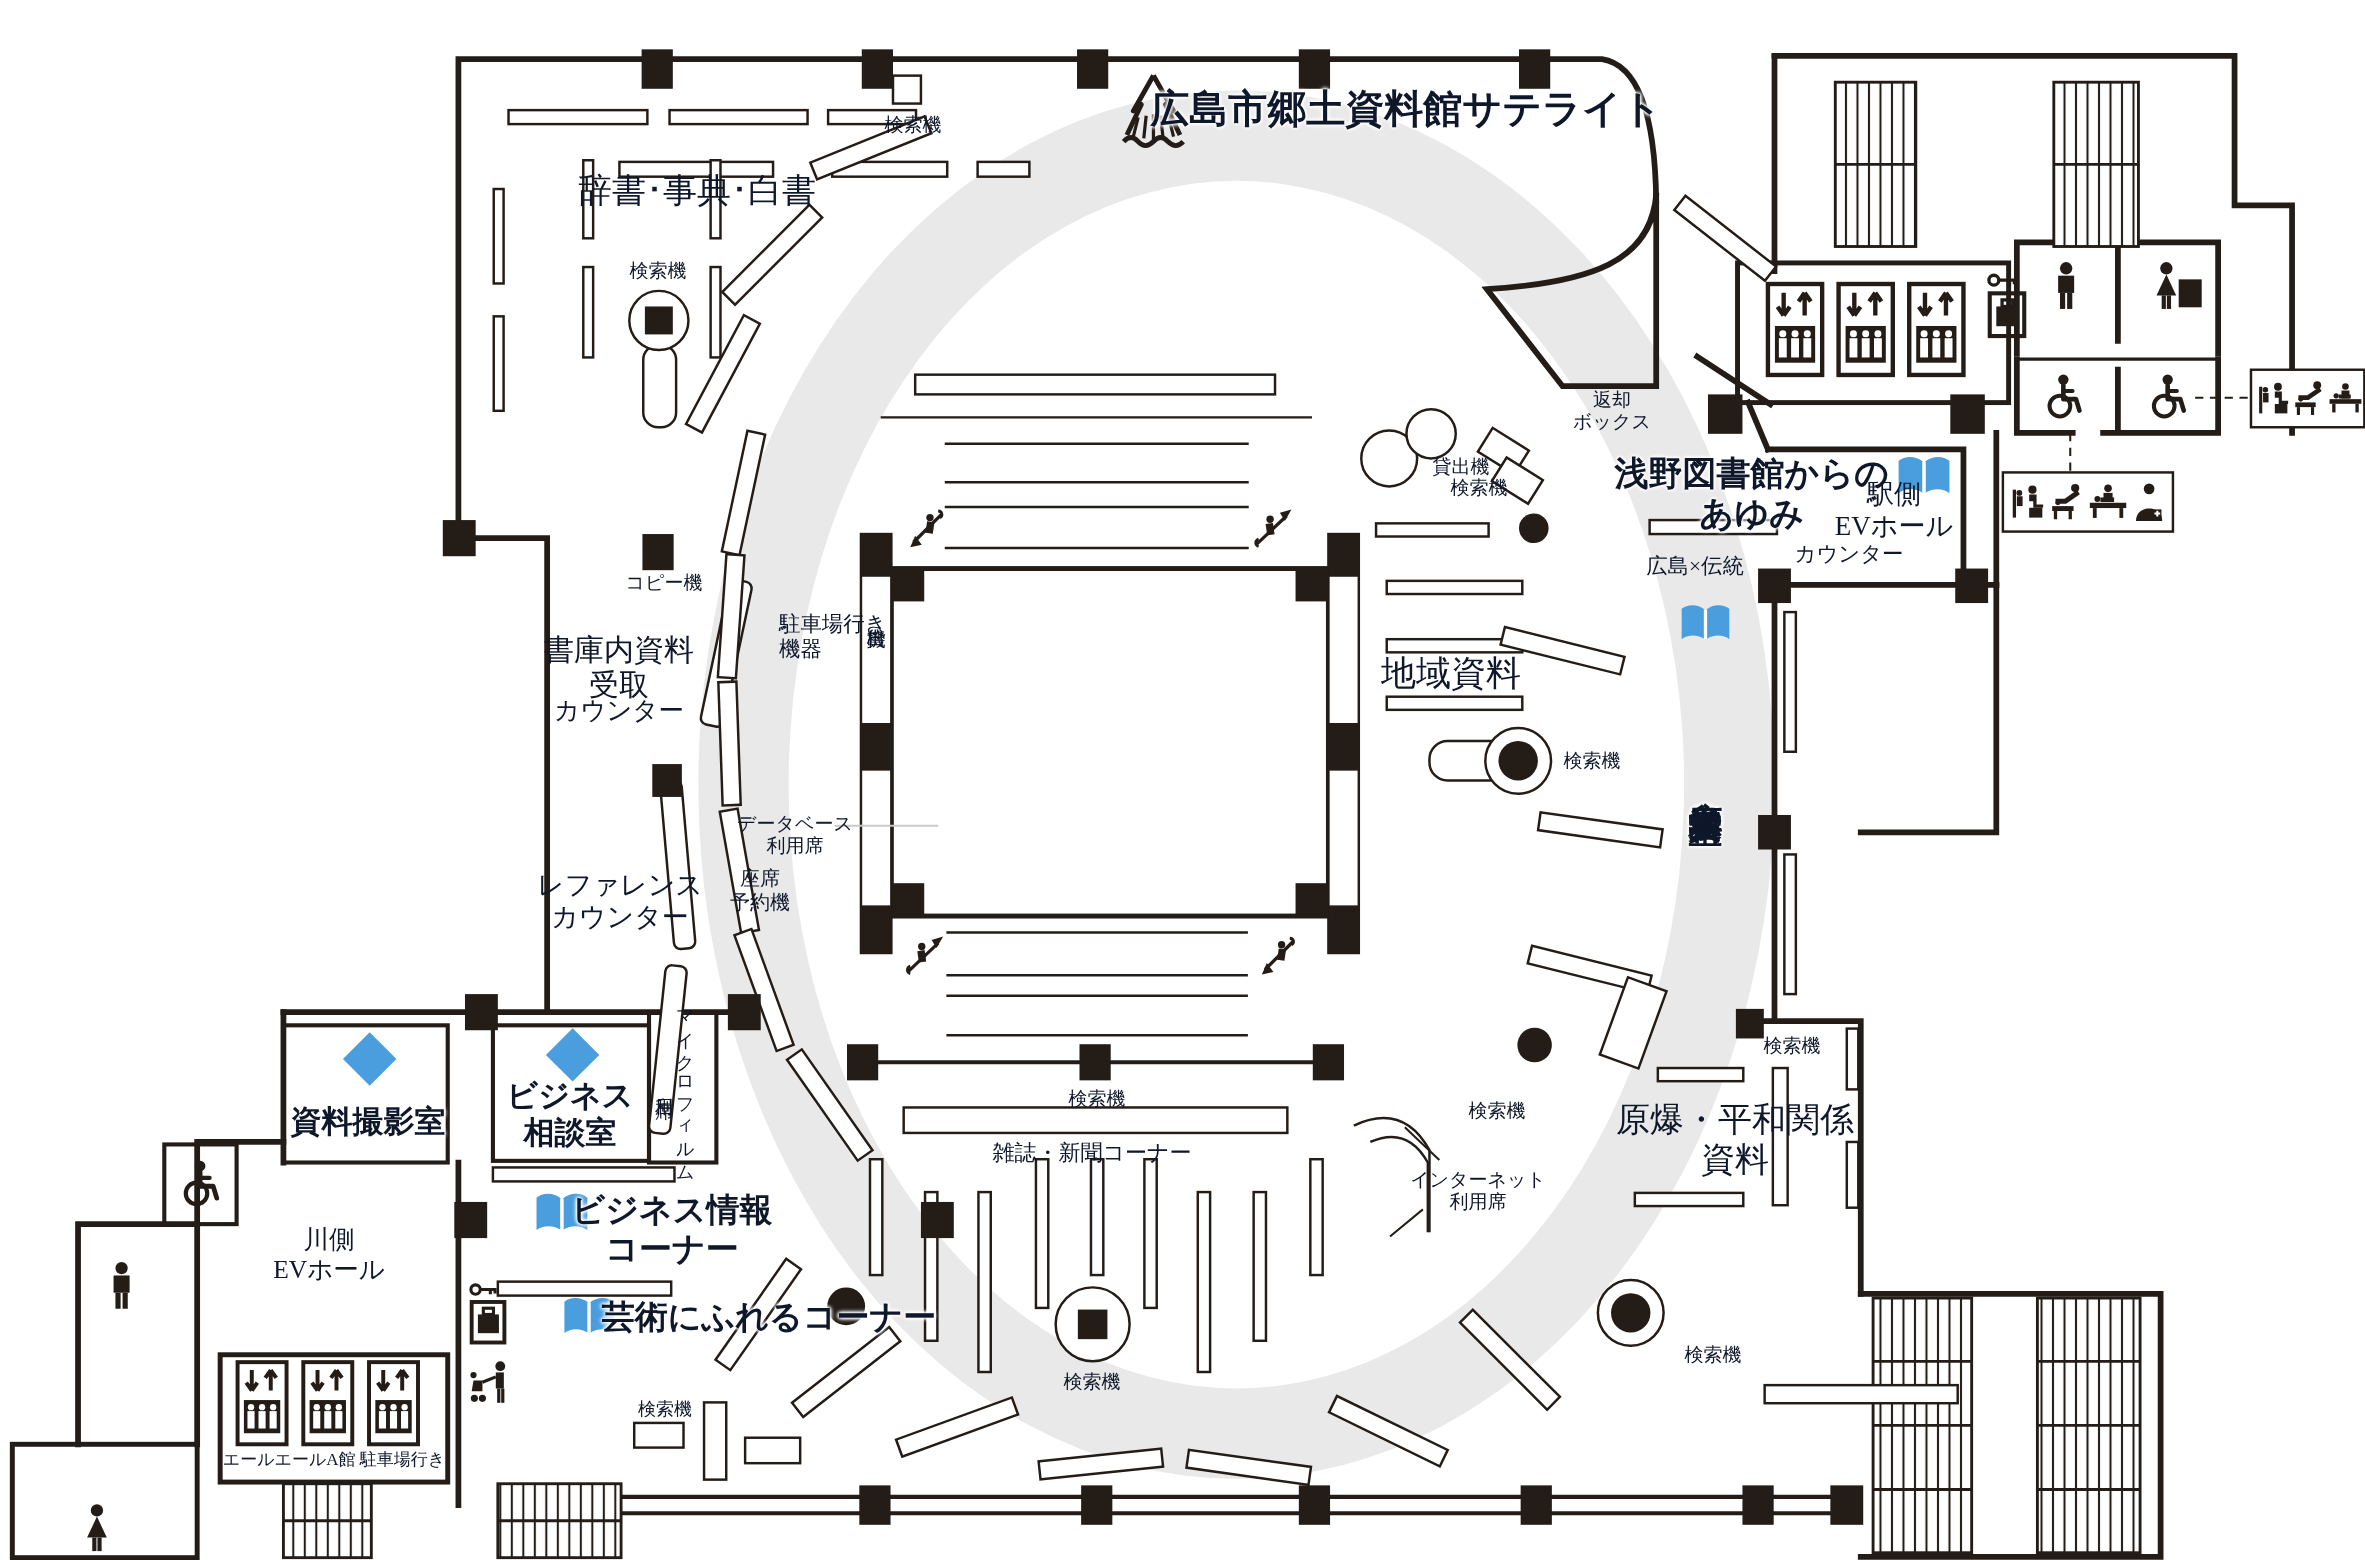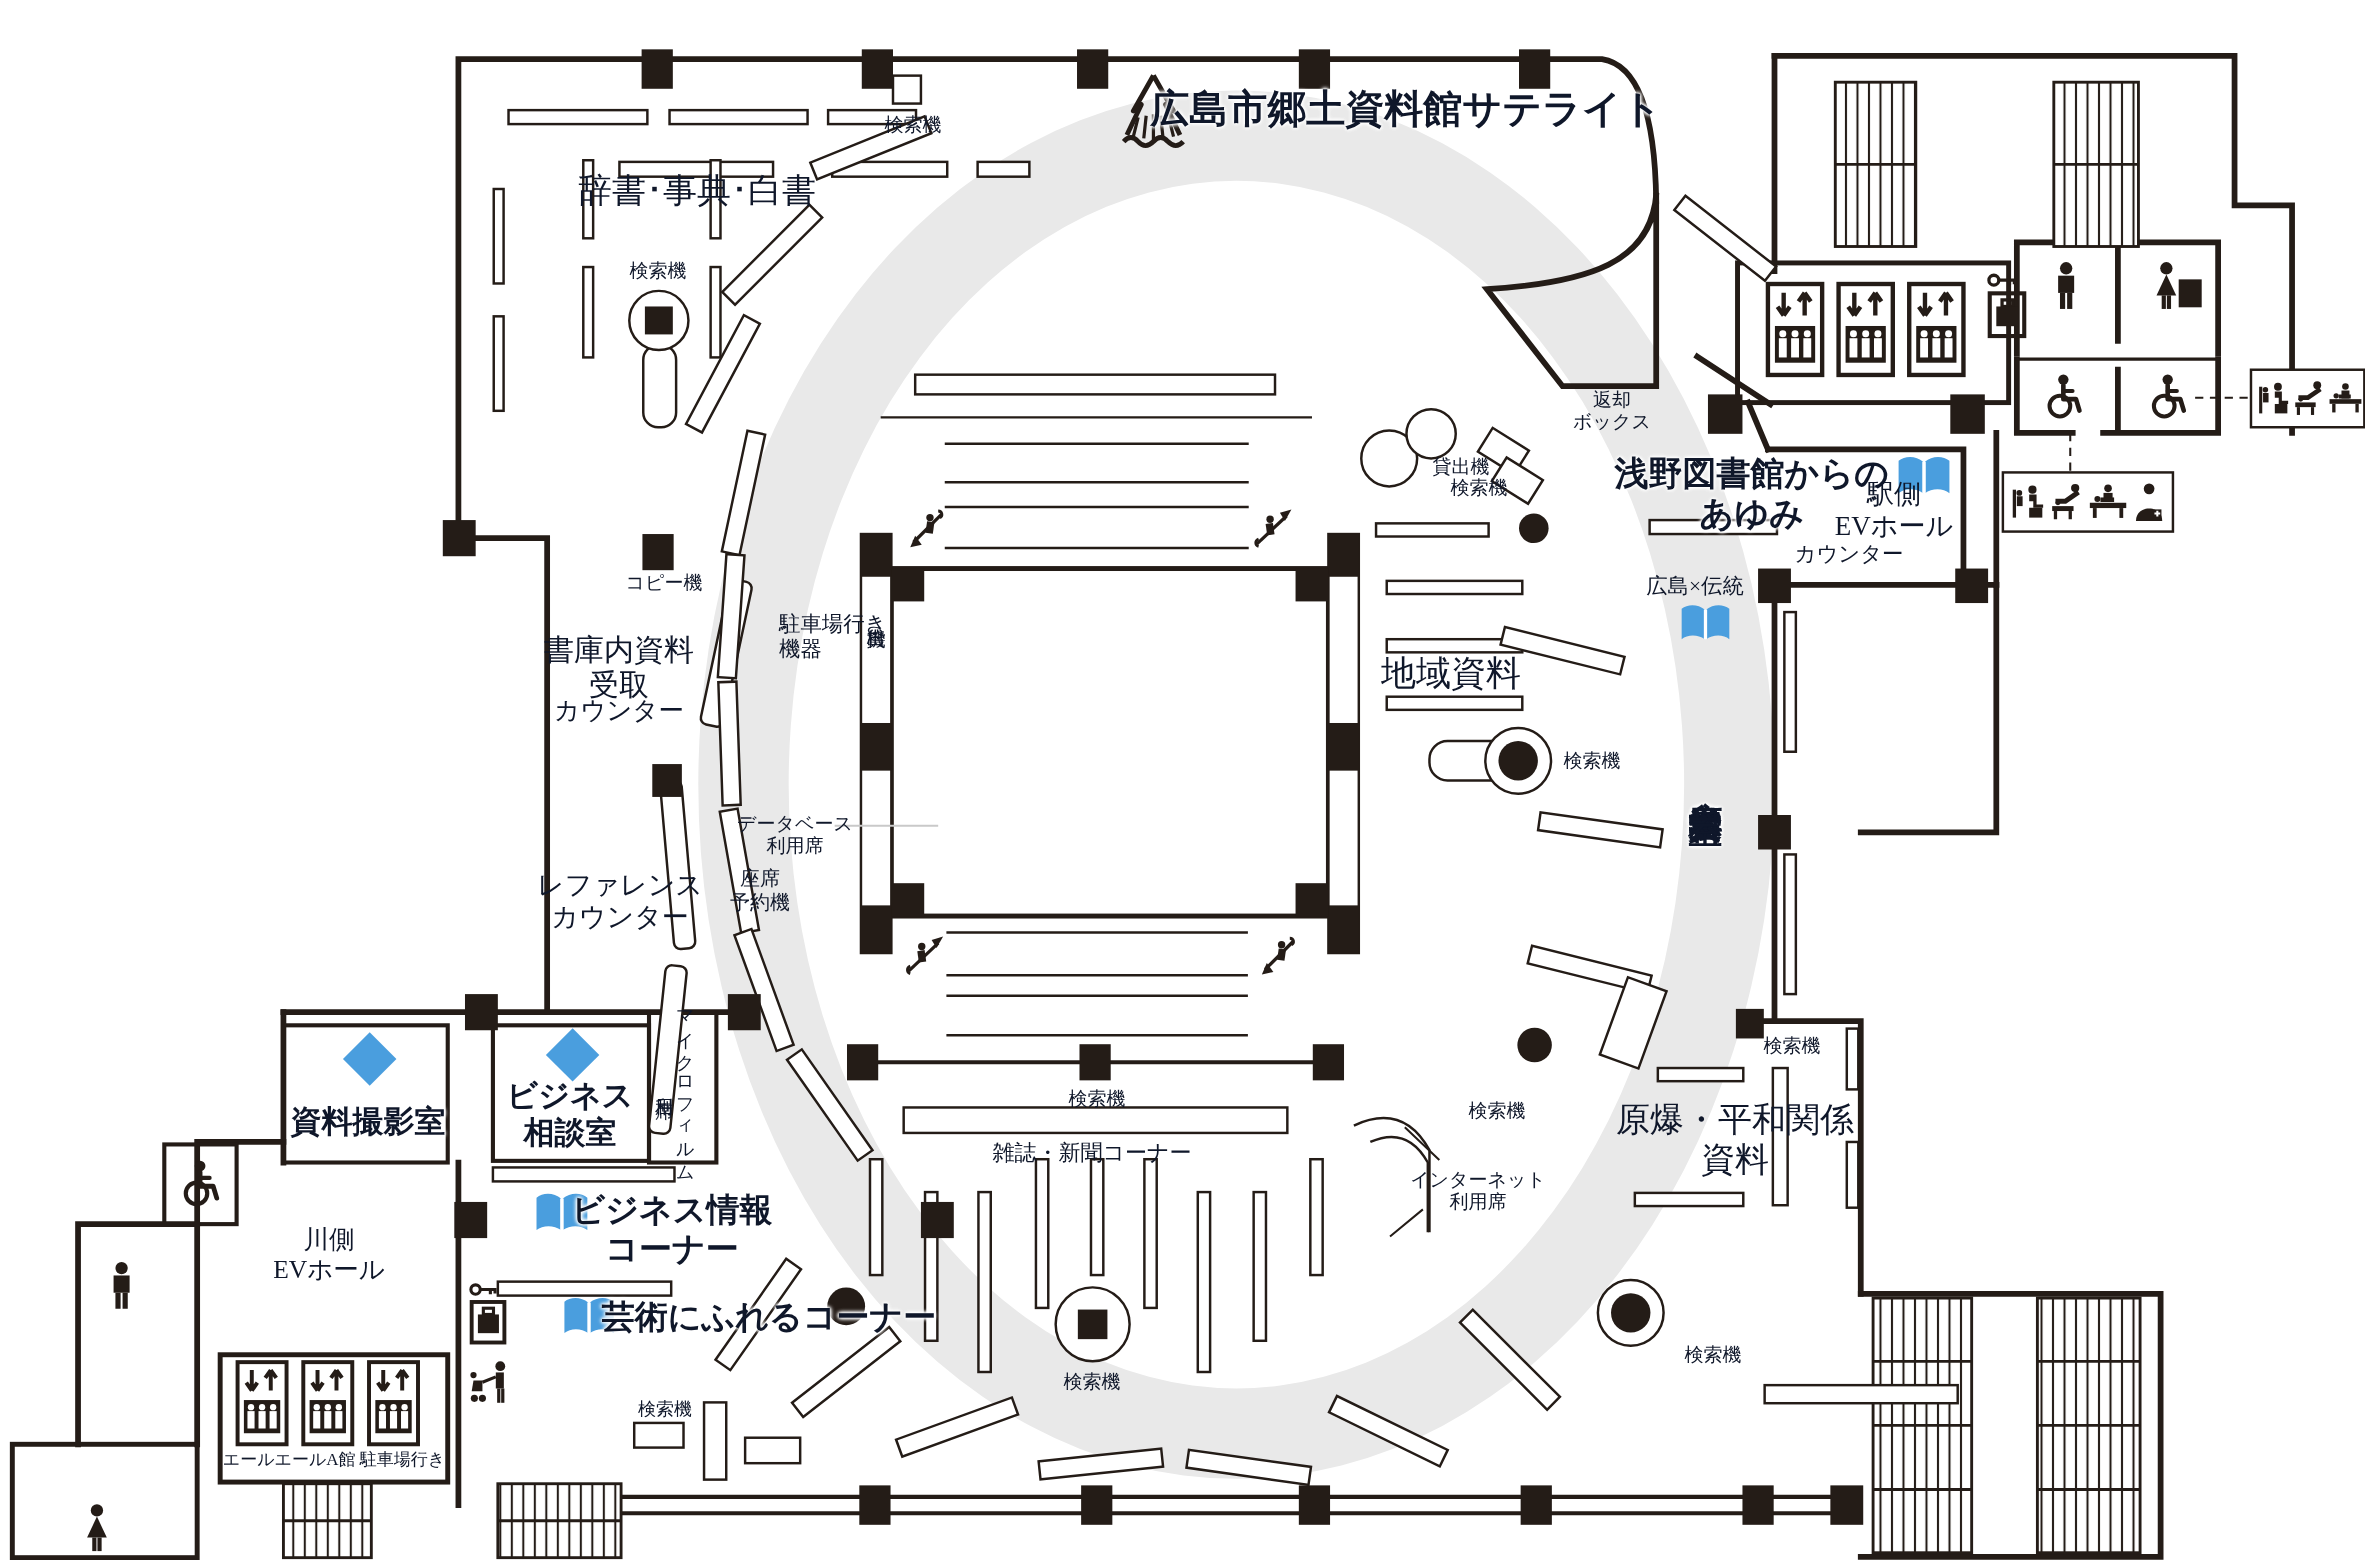--- a/index.html
+++ b/index.html
@@ -498,21 +498,21 @@
 利用席</div>
       <div class="lbl serif" style="left: 760px; top: 891px; font-size: 20px;">座席
 予約機</div>
       <div class="lbl serif vert" style="left: 876px; top: 614px; font-size: 19px;">貸出機</div>
       <div class="lbl serif" style="left: 1612px; top: 411px; font-size: 19px;">返却
 ボックス</div>
       <div class="lbl serif" style="left: 1461px; top: 467px; font-size: 19px;">貸出機</div>
       <div class="lbl serif" style="left: 1479px; top: 488px; font-size: 19px;">検索機</div>
       <div class="lbl serif" style="left: 1451px; top: 674px; font-size: 35px;">地域資料</div>
       <div class="lbl serif" style="left: 1592px; top: 761px; font-size: 19px;">検索機</div>
-      <div class="lbl serif" style="left: 1695px; top: 587px; font-size: 21.4px;">広島×伝統</div>
+      <div class="lbl serif" style="left: 1695px; top: 567px; font-size: 21.4px;">広島×伝統</div>
       <div class="lbl serif" style="left: 1849px; top: 555px; font-size: 21.4px;">カウンター</div>
       <div class="lbl gothic alignR" style="left: 1889px; top: 493px; font-size: 34px;">浅野図書館からの
 あゆみ</div>
       <div class="lbl gothic vert" style="left: 1706px; top: 780px; font-size: 34px;">広島文学資料室</div>
       <div class="lbl serif" style="left: 1735px; top: 1140px; font-size: 34px;">原爆・平和関係
 資料</div>
       <div class="lbl serif" style="left: 1792px; top: 1046px; font-size: 19px;">検索機</div>
       <div class="lbl serif" style="left: 1497px; top: 1111px; font-size: 19px;">検索機</div>
       <div class="lbl serif" style="left: 1478px; top: 1191px; font-size: 19px;">インターネット
 利用席</div>

